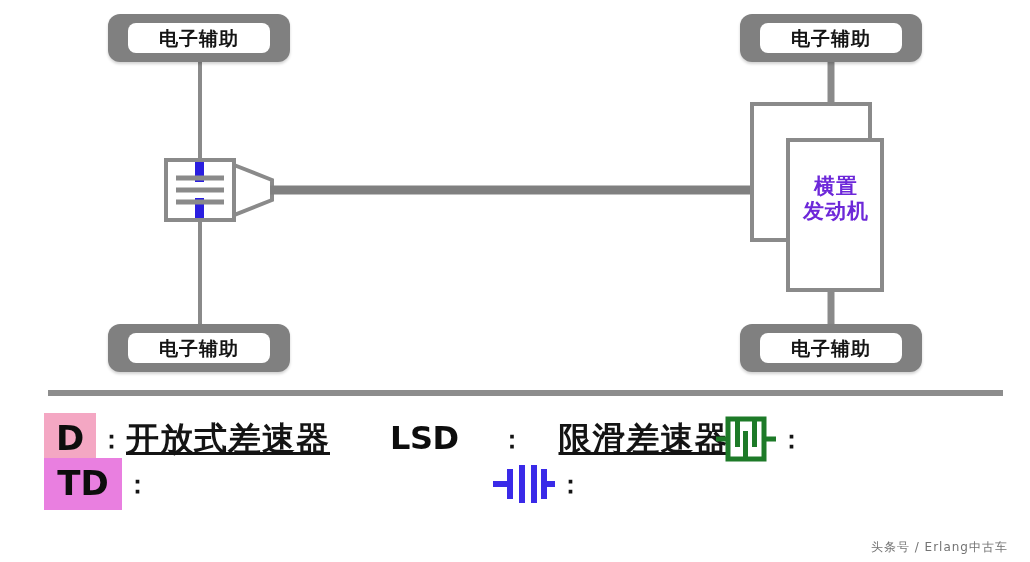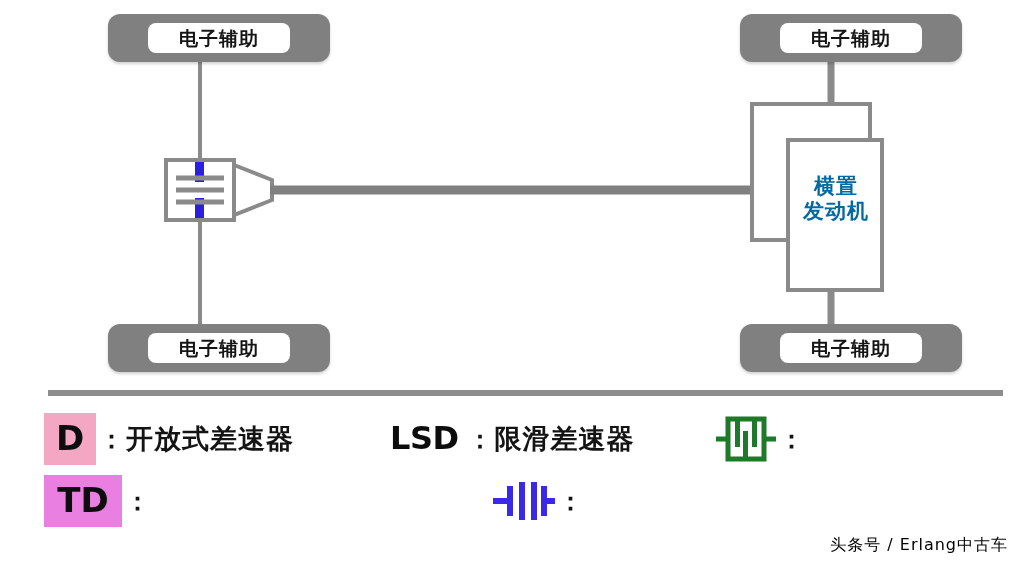--- a/index.html
+++ b/index.html
@@ -27,22 +27,21 @@
   
   .wheel {
     position: absolute;
     width: 182px;
     height: 48px;
     background: #808080;
     border-radius: 12px;
     box-shadow: 0 2px 3px rgba(0,0,0,0.18);
     display: flex;
     align-items: center;
-    justify-content: flex-start;
-    padding-left: 40px;
+    justify-content: center;
   }
   .wheel-inner {
     width: 142px;
     height: 30px;
     background: #ffffff;
     border-radius: 8px;
     display: flex;
     align-items: center;
     justify-content: center;
   }
@@ -62,21 +61,21 @@
 
   
   .engine-text {
     position: absolute;
     left: 790px;
     top: 174px;
     width: 92px;
     text-align: center;
     font-size: 21px;
     font-weight: bold;
-    color: #0369a1;
+    color: #6d28d9;
     line-height: 1.18;
     letter-spacing: 1px;
     pointer-events: none;
   }
 
   
   #legend {
     position: absolute;
     left: 44px;
     top: 405px;
@@ -85,21 +84,21 @@
   }
   .legend-row {
     position: absolute;
     left: 0;
     width: 100%;
     height: 52px;
     display: flex;
     align-items: center;
   }
   #legend-row-1 { top: 8px; }
-  #legend-row-2 { top: 70px; }
+  #legend-row-2 { top: 53px; }
 
   .legend-item {
     display: flex;
     align-items: center;
     position: absolute;
   }
 
   .badge {
     display: inline-flex;
     align-items: center;
@@ -126,38 +125,39 @@
     letter-spacing: -0.5px;
   }
 
   .legend-sep {
     font-size: 25px;
     font-weight: bold;
     color: #141414;
     margin: 0 2px 0 3px;
   }
   .legend-text {
-    font-size: 27px;
+    font-size: 33px;
     font-weight: bold;
     color: #141414;
     letter-spacing: 1px;
     white-space: nowrap;
+    text-decoration: underline;
   }
   .legend-icon {
     display: inline-flex;
     align-items: center;
     justify-content: center;
   }
 
   #watermark {
     position: absolute;
     right: 22px;
     bottom: 6px;
-    font-size: 16px;
-    color: #000000;
+    font-size: 12px;
+    color: #737373;
     letter-spacing: 1px;
     white-space: nowrap;
   }
 </style>
 </head>
 <body>
 
 <div id="canvas">
 
   <svg width="1030" height="562">
@@ -222,21 +222,21 @@
   <div id="legend">
 
     <div class="legend-row" id="legend-row-1">
 
       <div class="legend-item" style="left:0px;">
         <span class="badge badge-d">D</span>
         <span class="legend-sep">：</span>
         <span class="legend-text">开放式差速器</span>
       </div>
 
-      <div class="legend-item" style="left:340px;">
+      <div class="legend-item" style="left:340px;gap:32px;">
         <span class="badge badge-plain">LSD</span>
         <span class="legend-sep">：</span>
         <span class="legend-text">限滑差速器</span>
       </div>
 
       <div class="legend-item" style="left:672px;">
         <span class="legend-icon">
           <svg width="60" height="46" viewBox="0 0 60 46">
 
             <line x1="0" y1="23" x2="60" y2="23" stroke="#1d7a28" stroke-width="5"></line>

